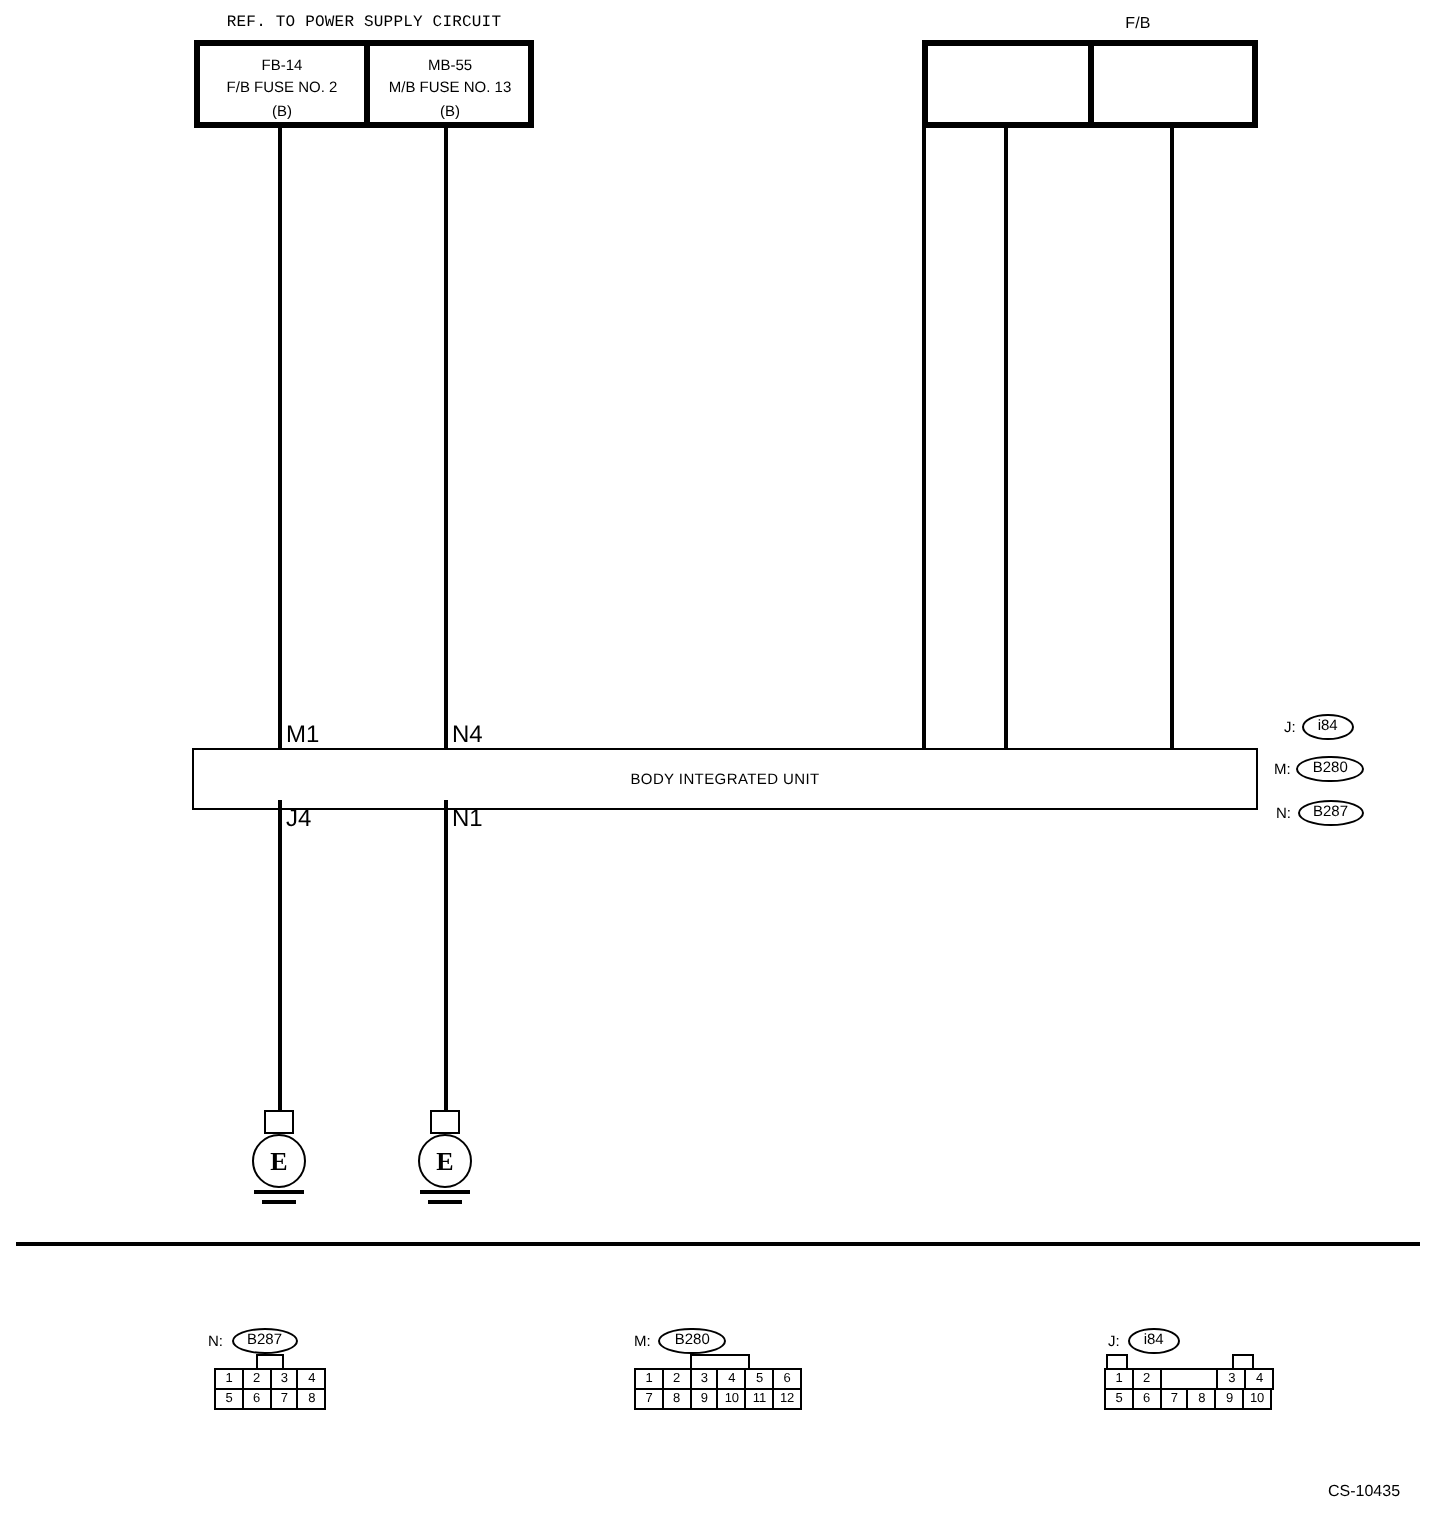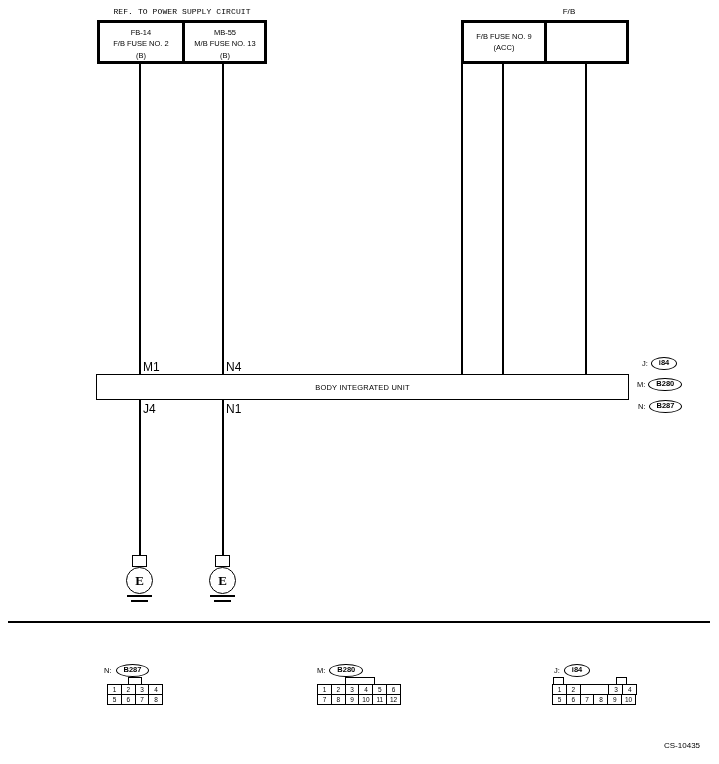--- a/index.html
+++ b/index.html
@@ -87,21 +87,20 @@
     gap: 3px;
   }
   .oval {
     border: 1.4px solid #000;
     border-radius: 50%;
     font-size: 7.5px;
     padding: 1px 7px 2px 7px;
     background: #fff;
     line-height: 1.1;
     text-align: center;
-    font-weight: bold;
   }
   
   .gnd-sq {
     position: absolute;
     border: 1.5px solid #000;
     background: #fff;
     box-sizing: border-box;
   }
   .gnd-circ {
     position: absolute;
@@ -195,37 +194,33 @@
 
   <div class="boxcell" style="left:185px; top:22px; width:80px; height:40px;">
     <div>MB-55</div>
     <div>M/B FUSE NO. 13</div>
     <div>(B)</div>
   </div>
 
   <div class="boxgroup" style="left:461px; top:20px; width:168px; height:44px;"></div>
   <div class="divider-v" style="left:544px; top:20px; height:44px;"></div>
 
-  <div class="boxcell" style="left:464px; top:26px; width:80px; height:36px;">
-    <div>F/B FUSE NO. 9</div>
-    <div>(ACC)</div>
-  </div>
 
 
   <div class="wire" style="left:139px; top:64px; height:310px;"></div>
   <div class="wire" style="left:222px; top:64px; height:310px;"></div>
 
   <div class="wire" style="left:461px; top:64px; height:310px;"></div>
   <div class="wire" style="left:502px; top:64px; height:310px;"></div>
   <div class="wire" style="left:585px; top:64px; height:310px;"></div>
 
   <div class="term" style="left:143px; top:360px;">M1</div>
   <div class="term" style="left:226px; top:360px;">N4</div>
 
-  <div class="biu" style="left:96px; top:374px; width:533px; height:26px;">
+  <div class="biu" style="left:96px; top:374px; width:533px; height:31px;">
     <span>BODY INTEGRATED UNIT</span>
   </div>
 
   <div class="term" style="left:143px; top:402px;">J4</div>
   <div class="term" style="left:226px; top:402px;">N1</div>
 
   <div class="cref" style="left:642px; top:357px;">
     <span>J:</span>
     <span class="oval">i84</span>
   </div>

